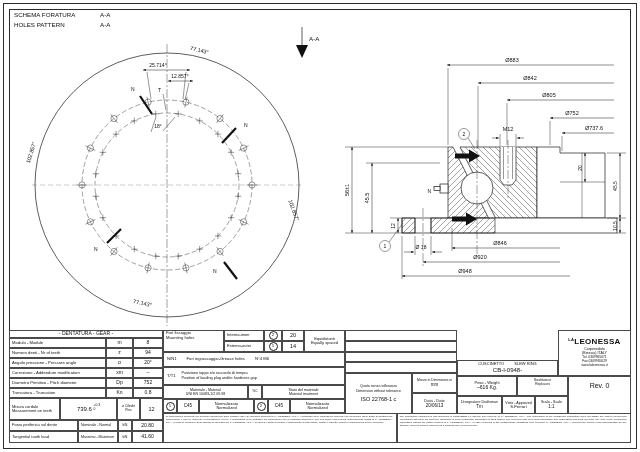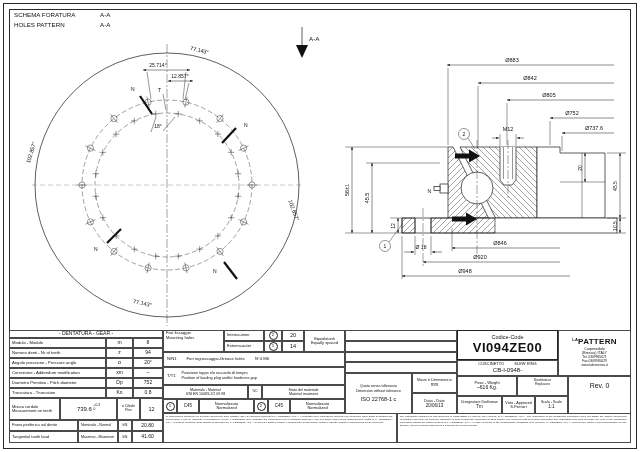--- a/index.html
+++ b/index.html
@@ -401,35 +401,31 @@
   </div>
   <div class="cell col" style="left:412px;top:373px;width:45px;height:20px;">
     <span class="f33">Misure in   Dimensions in</span>
     <span class="f45">mm</span>
   </div>
   <div class="cell col" style="left:412px;top:393px;width:45px;height:21px;">
     <span class="f40">Data - Date</span>
     <span class="f45">20/06/13</span>
   </div>
 
-  <div class="cell col heavy" style="left:457px;top:330px;width:101px;height:30px;gap:1px;">
-    <span class="f55">Codice-Code</span>
-    <span class="code-big">VI094ZE00</span>
-  </div>
 
   <div class="cell col" style="left:457px;top:360px;width:101px;height:16px;">
     <span class="f40" style="display:flex;gap:10px;">
       <span>CUSCINETTO</span>
       <span>SLEW RING</span>
     </span>
     <span class="f60">CB-I-0948-</span>
   </div>
 
   <div class="cell col" style="left:558px;top:330px;width:73px;height:46px;gap:0.5px;">
-    <span class="logoname"><span class="pre">LA</span><span>PATTERN</span></span>
+    <span class="logoname"><span class="pre">LA</span><span>LEONESSA</span></span>
     <span class="f36">Carpenedolo</span>
     <span class="f36">(Brescia) ITALY</span>
     <span class="f33">Tel.  0309965671</span>
     <span class="f33">Fax  0309965629</span>
     <span class="f33">www.laleonessa.it</span>
   </div>
 
   <div class="cell col" style="left:457px;top:376px;width:60px;height:20px;">
     <span class="f40">Peso - Weight</span>
     <span class="f50">~616 Kg.</span>

